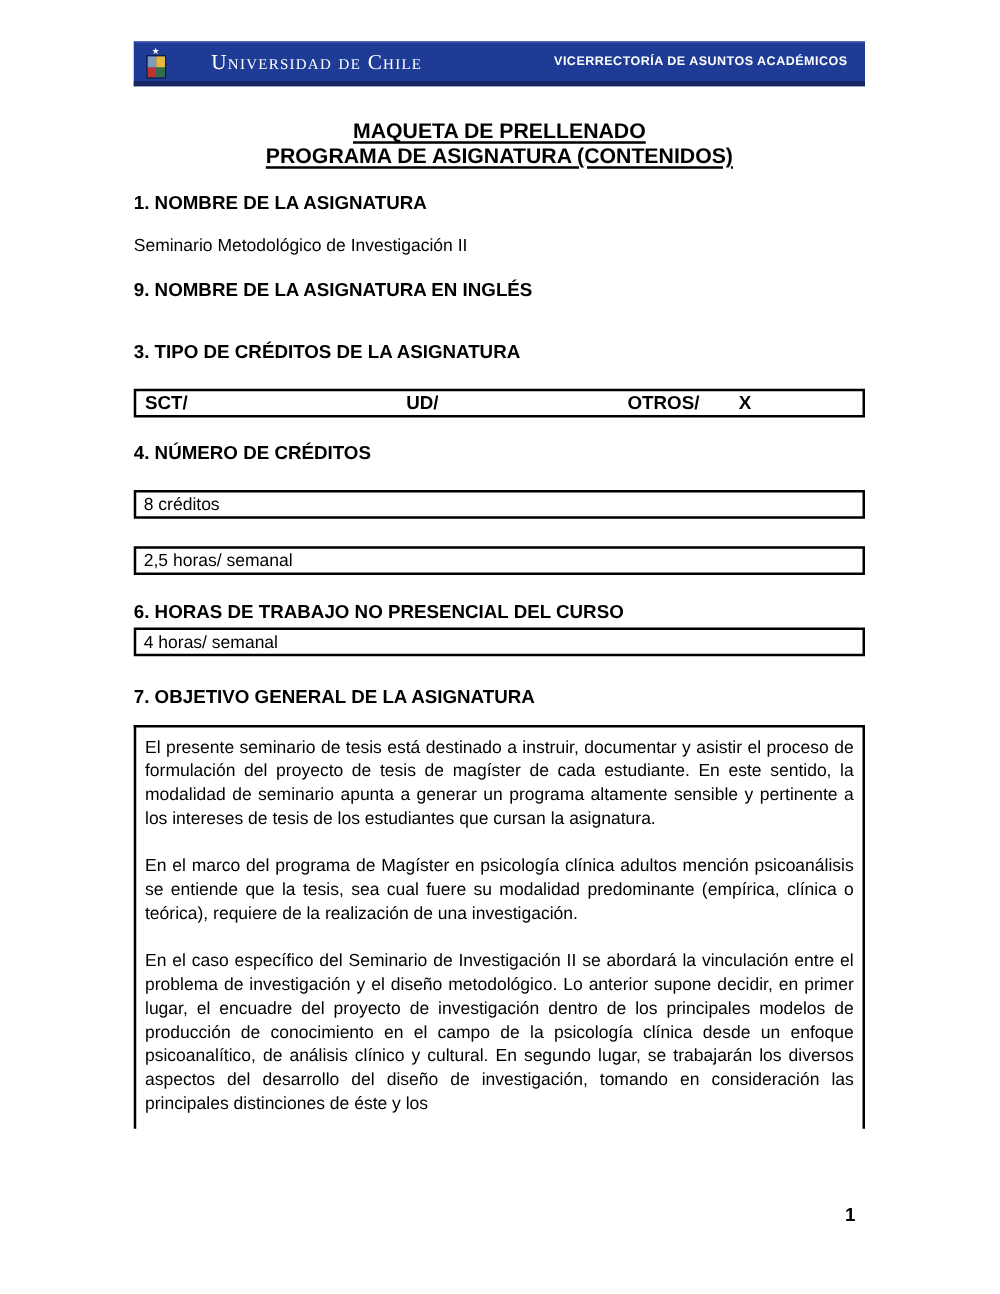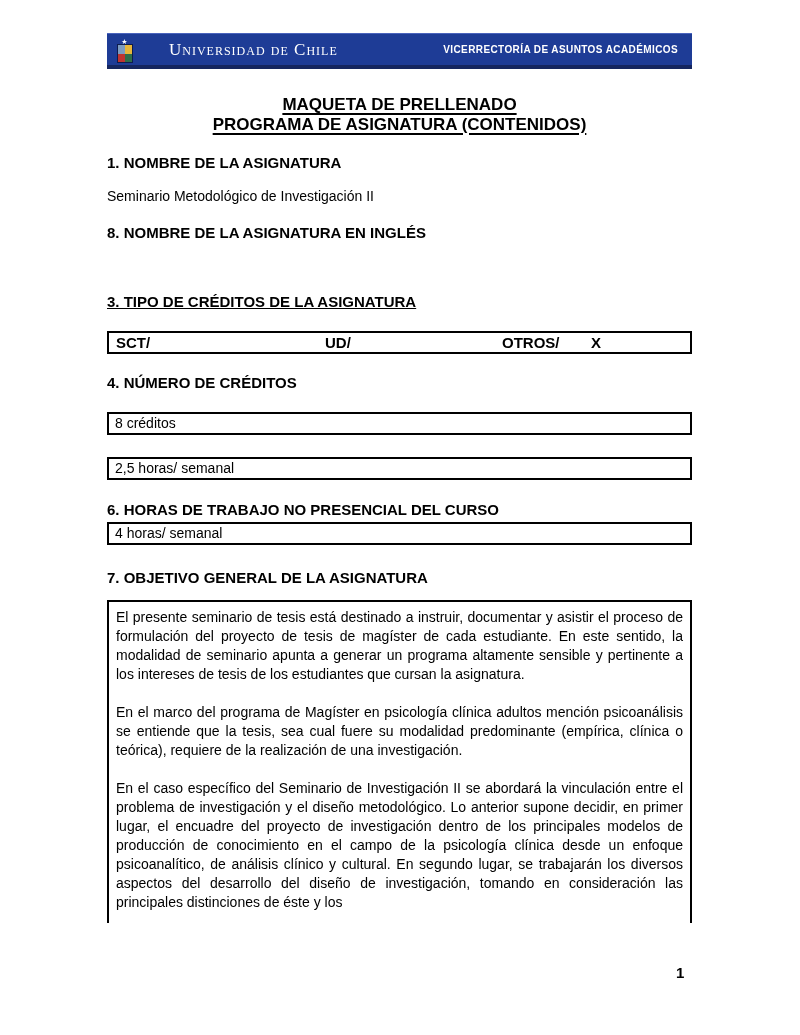--- a/index.html
+++ b/index.html
@@ -83,21 +83,21 @@
   }
 
   
   .sec-heading {
     font-weight: bold;
     font-size: 15px;
     line-height: 17px;
   }
   .h1m { margin-top: 19px; }
   .h2m { margin-top: 19px; }
-  .h3m { margin-top: 52px; text-decoration: underline; }
+  .h3m { margin-top: 32px; }
   .h4m { margin-top: 20px; }
   .h5m { margin-top: 20px; }
   .h6m { margin-top: 21px; }
   .h7m { margin-top: 24px; }
 
   .plain-value {
     margin-top: 17px;
     font-size: 14px;
     line-height: 17px;
   }
@@ -174,21 +174,21 @@
     </div>
 
     <div class="doc-title">
       <div>MAQUETA DE PRELLENADO</div>
       <div>PROGRAMA DE ASIGNATURA (CONTENIDOS)</div>
     </div>
 
     <div class="sec-heading h1m">1. NOMBRE DE LA ASIGNATURA</div>
     <div class="plain-value">Seminario Metodológico de Investigación II</div>
 
-    <div class="sec-heading h2m">8. NOMBRE DE LA ASIGNATURA EN INGLÉS</div>
+    <div class="sec-heading h2m">9. NOMBRE DE LA ASIGNATURA EN INGLÉS</div>
 
     <div class="sec-heading h3m">3. TIPO DE CRÉDITOS DE LA ASIGNATURA</div>
     <div class="field-box credit-box b3m">
       <span class="pos-sct">SCT/</span>
       <span class="pos-ud">UD/</span>
       <span class="pos-otros">OTROS/</span>
       <span class="pos-x">X</span>
     </div>
 
     <div class="sec-heading h4m">4. NÚMERO DE CRÉDITOS</div>

